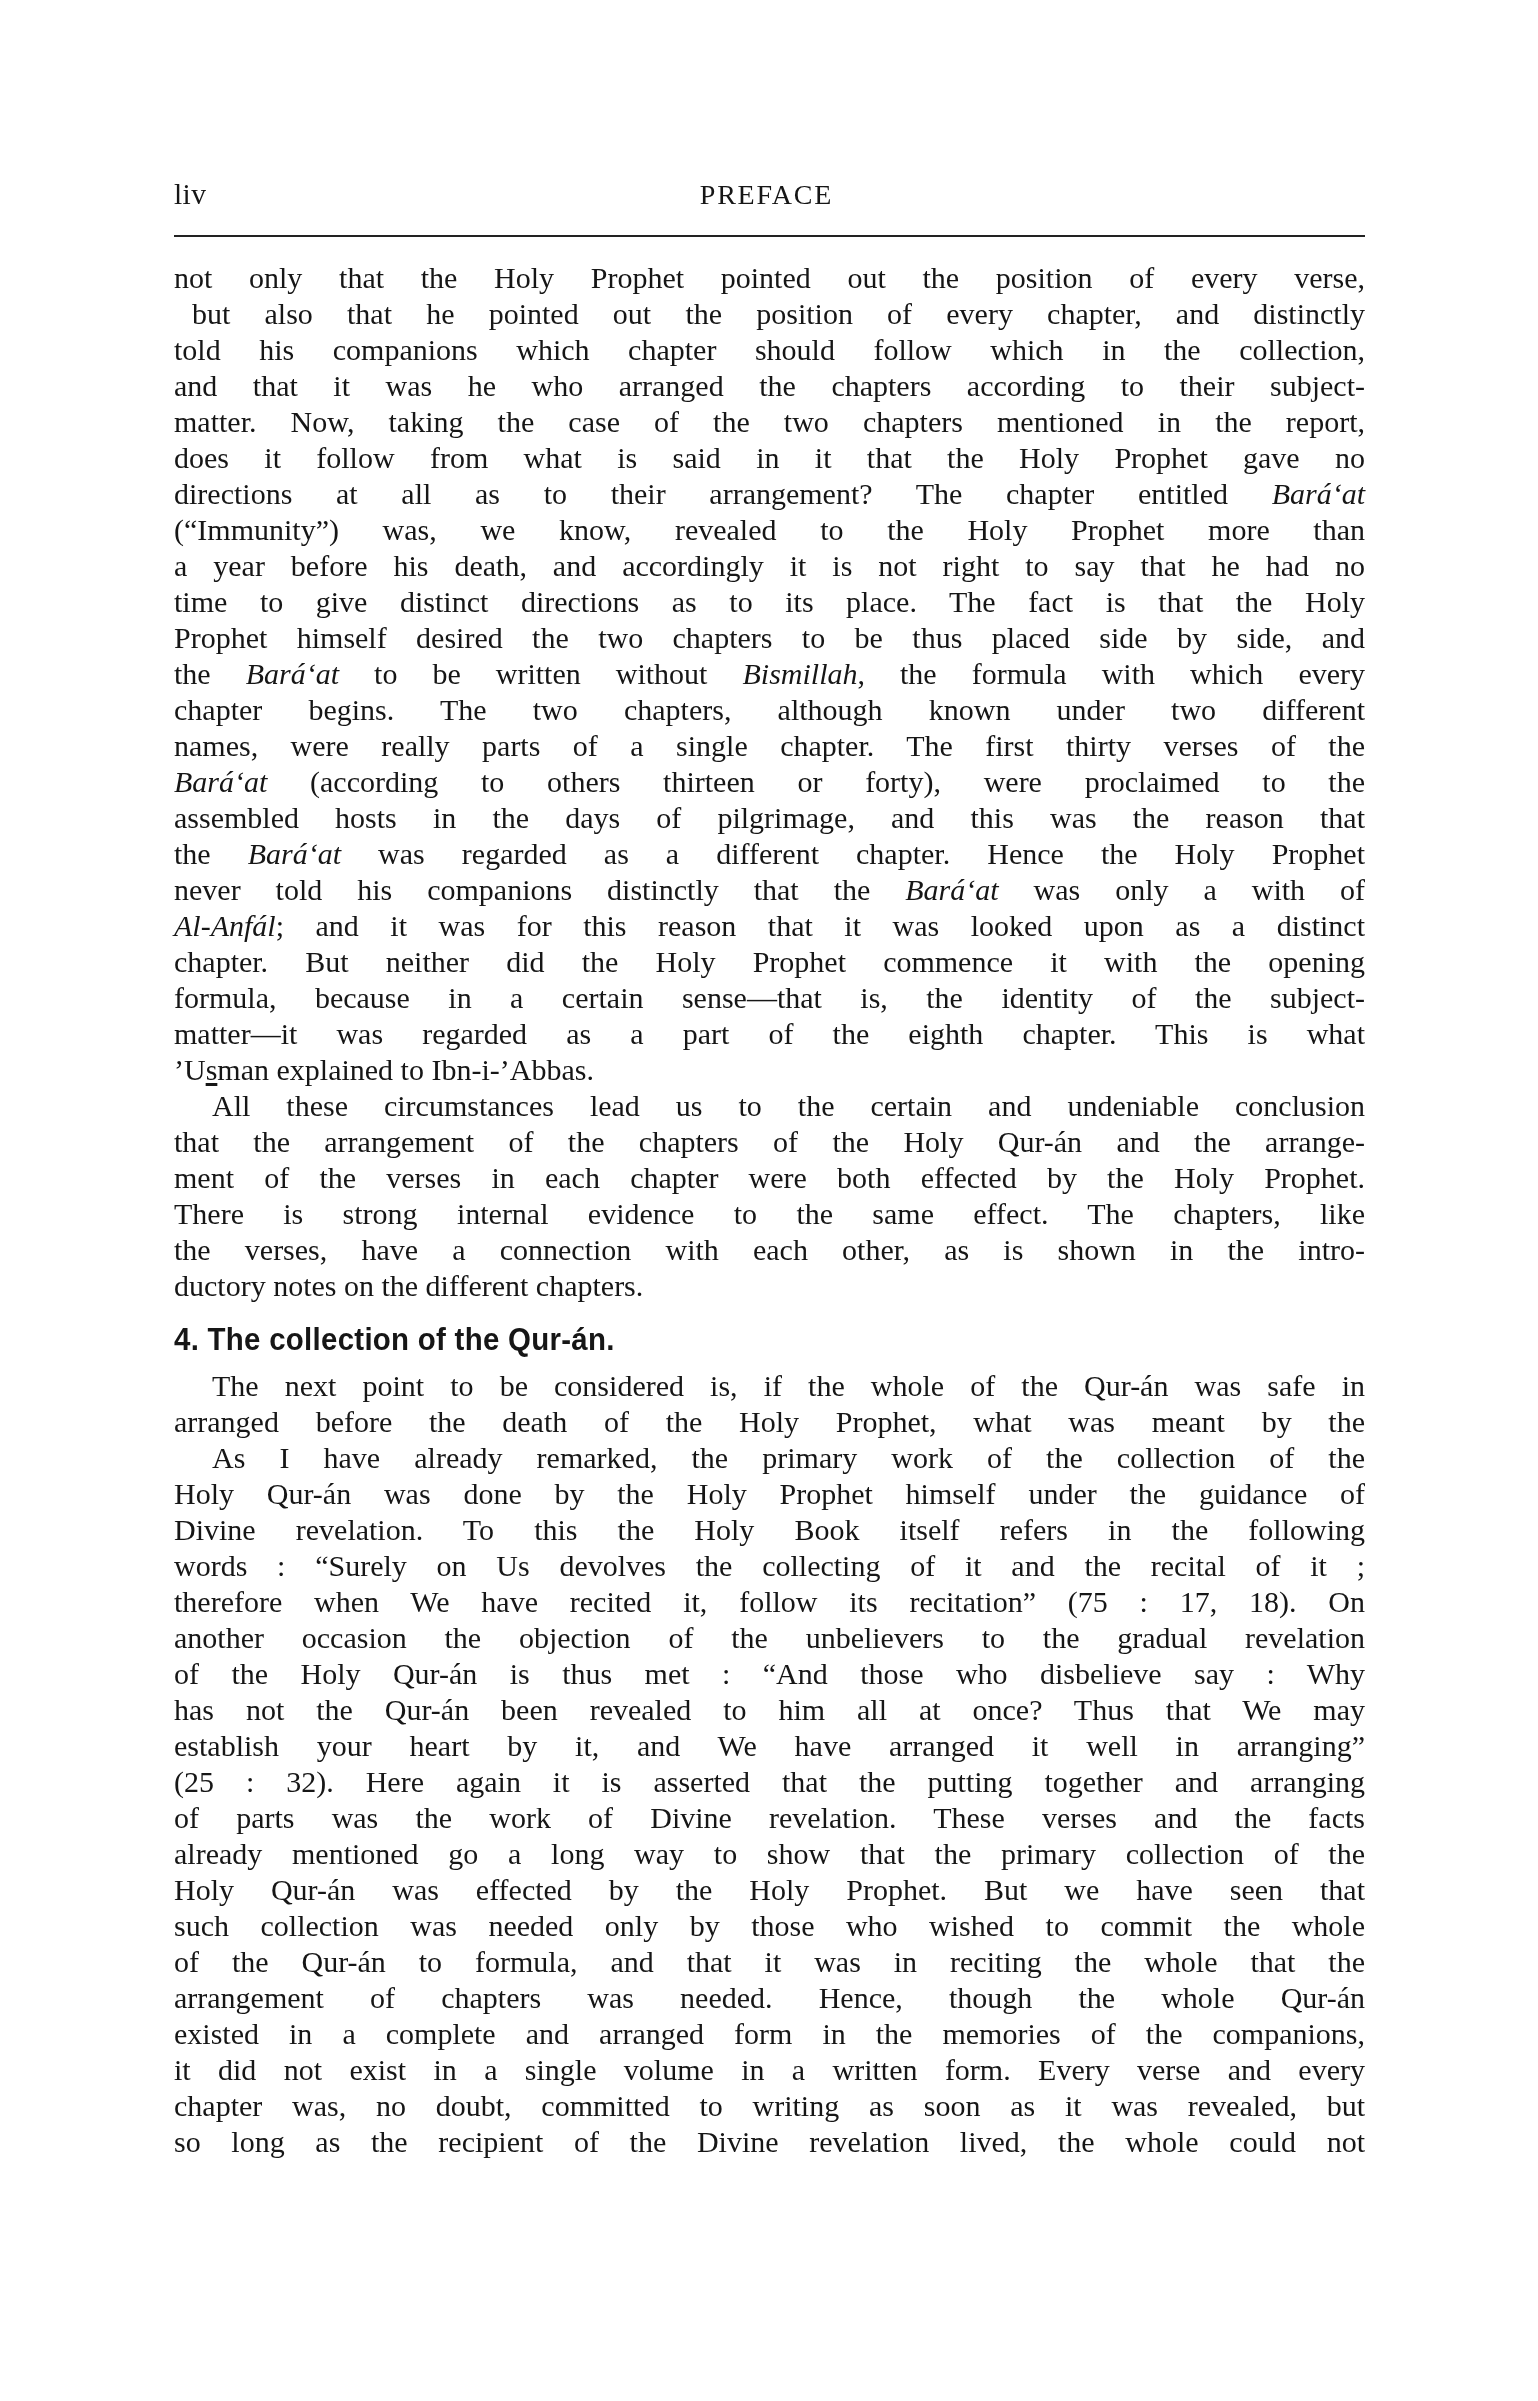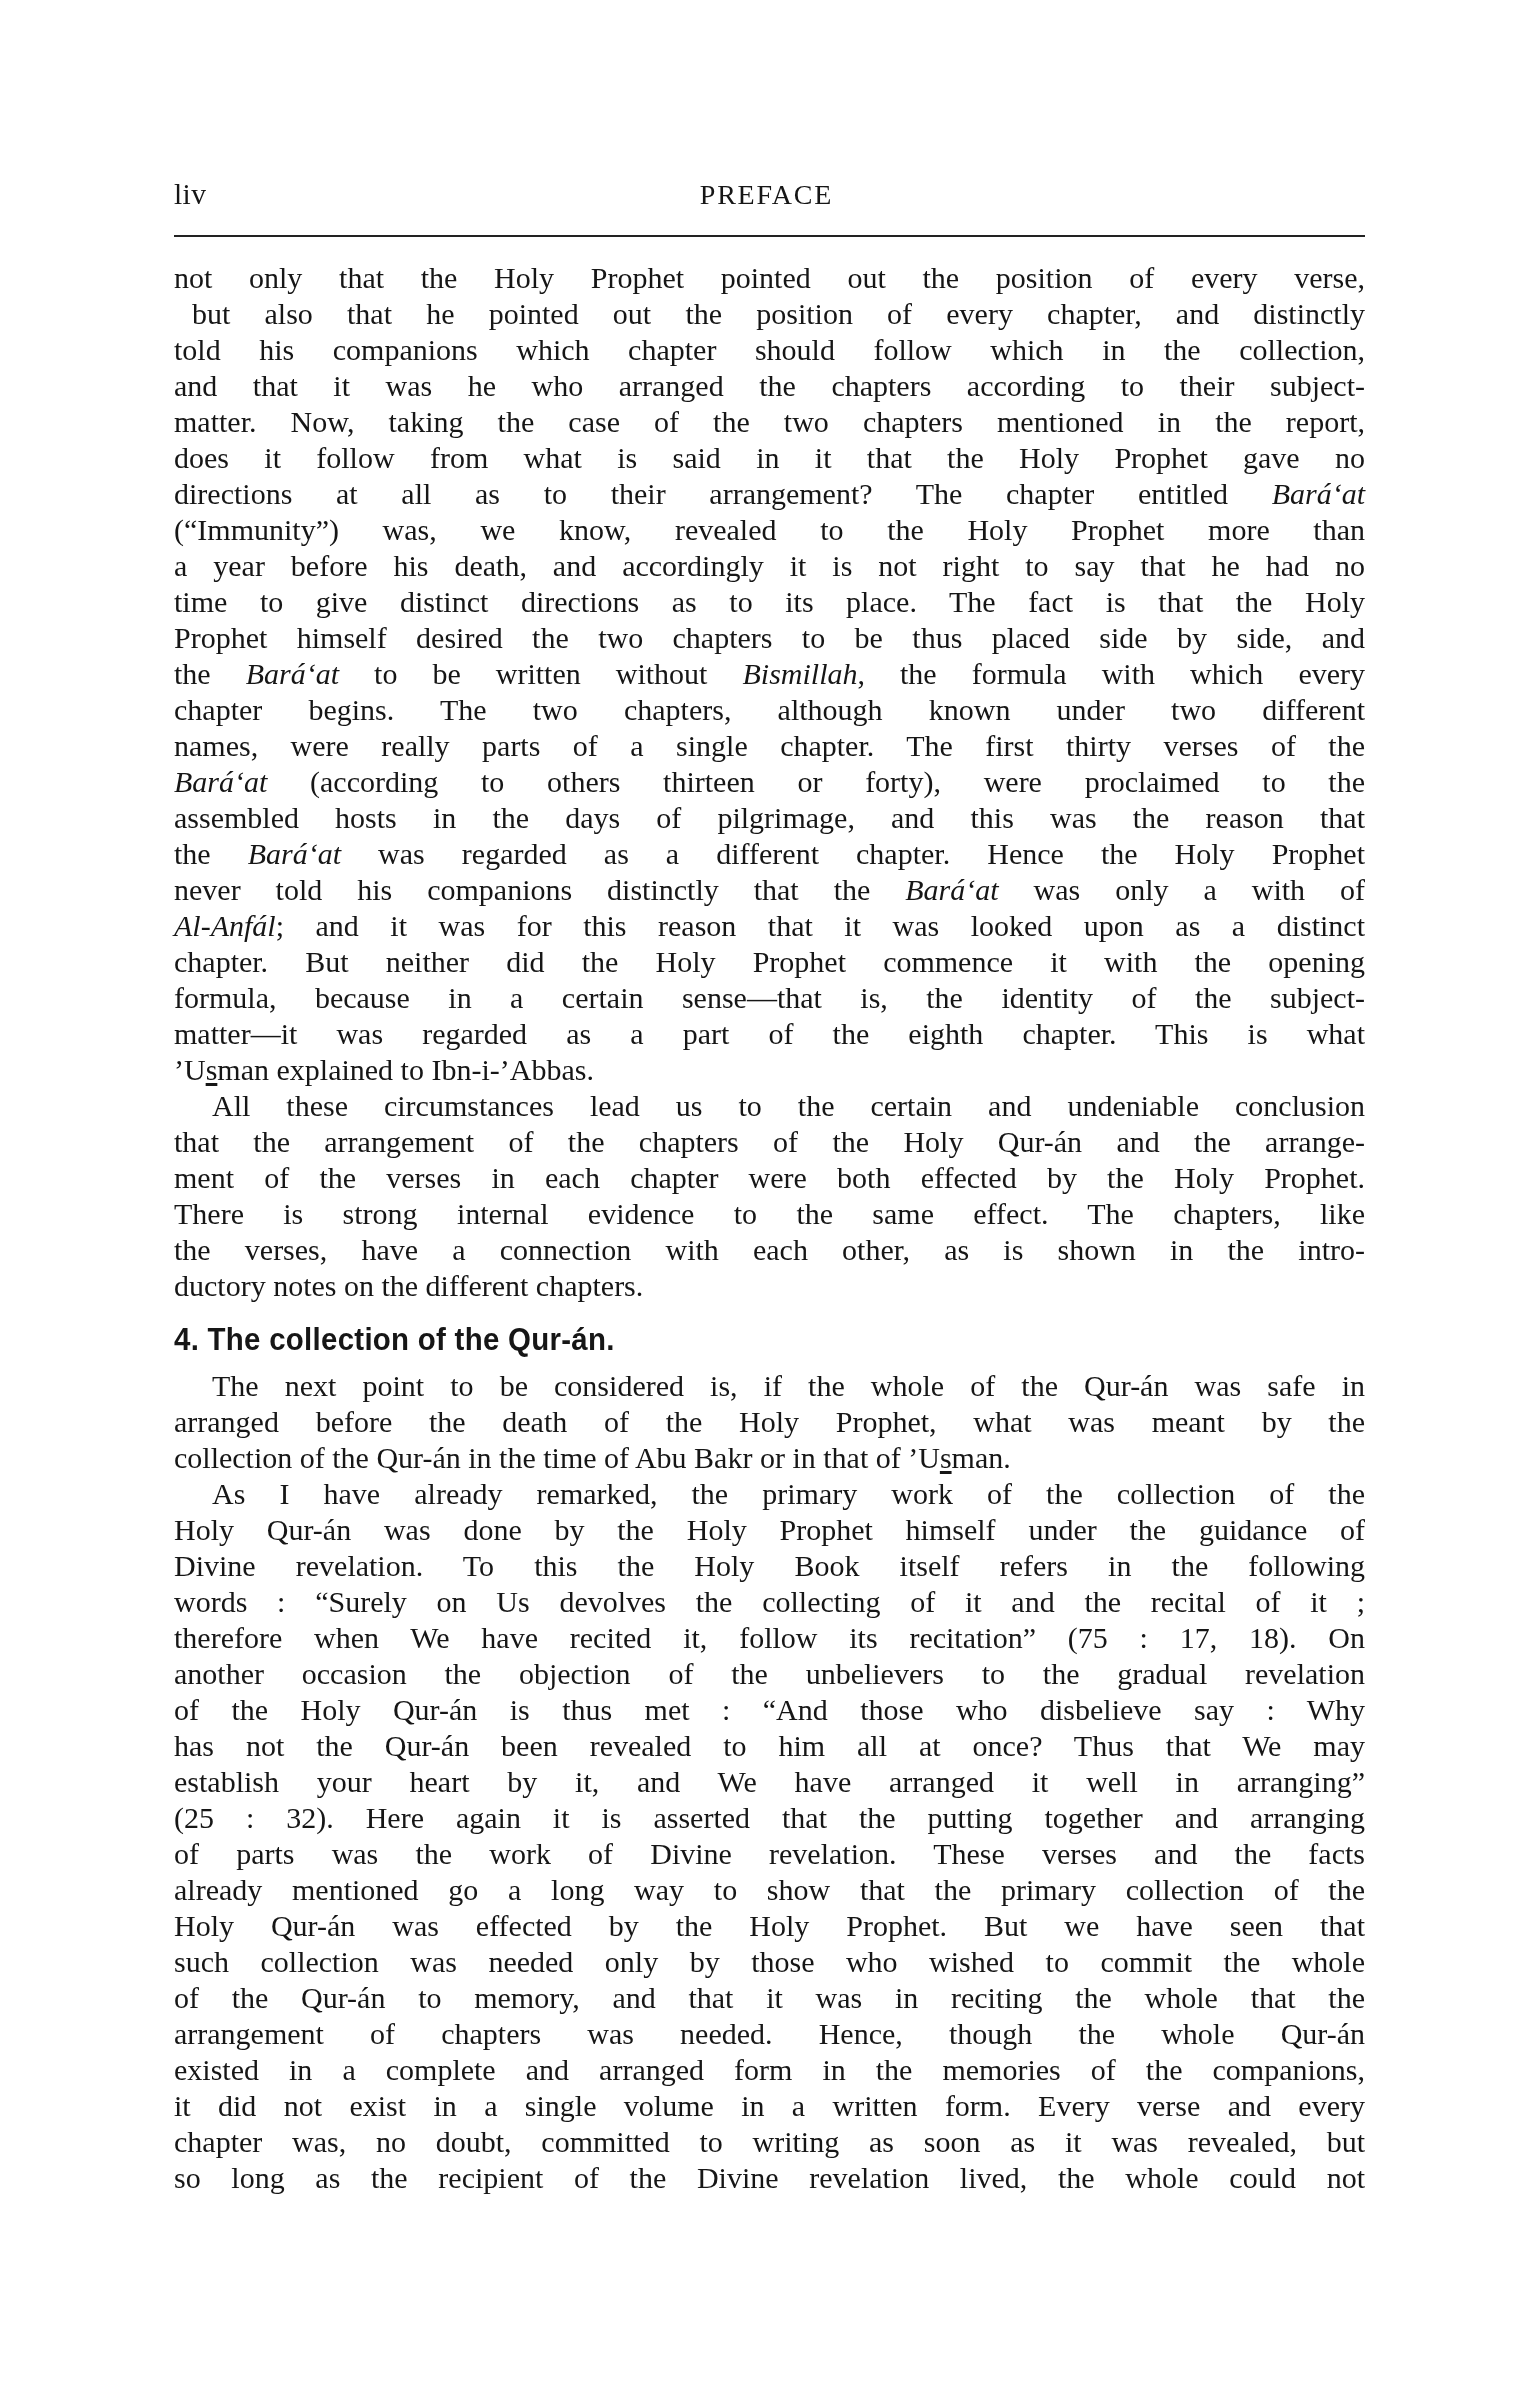--- a/index.html
+++ b/index.html
@@ -131,35 +131,34 @@
   </div>
 
 <div class="section-heading">
   <span>4.</span>
   <span>The collection of the Qur-án.</span>
 </div>
 
 <div class="text-block block-b">
     <div class="line indent" style="white-space: normal;"><span>The next point to be considered is, if the whole of the Qur-án was safe in</span></div>
     <div class="line" style="white-space: normal;"><span>arranged before the death of the Holy Prophet, what was meant by the</span></div>
-    <div class="line last" style="white-space: normal;"><span>collection of the Qur-án in the time of Abu Bakr or in that of ’U</span><span class="u-dot">s</span><span>man.</span></div>
     <div class="line indent" style="white-space: normal;"><span>As I have already remarked, the primary work of the collection of the</span></div>
     <div class="line" style="white-space: normal;"><span>Holy Qur-án was done by the Holy Prophet himself under the guidance of</span></div>
     <div class="line" style="white-space: normal;"><span>Divine revelation.  To this the Holy Book itself refers in the following</span></div>
     <div class="line" style="white-space: normal;"><span>words : “Surely on Us devolves the collecting of it and the recital of it ;</span></div>
     <div class="line" style="white-space: normal;"><span>therefore when We have recited it, follow its recitation” (75 : 17, 18).  On</span></div>
     <div class="line" style="white-space: normal;"><span>another occasion the objection of the unbelievers to the gradual revelation</span></div>
     <div class="line" style="white-space: normal;"><span>of the Holy Qur-án is thus met : “And those who disbelieve say : Why</span></div>
     <div class="line" style="white-space: normal;"><span>has not the Qur-án been revealed to him all at once?  Thus that We may</span></div>
     <div class="line" style="white-space: normal;"><span>establish your heart by it, and We have arranged it well in arranging”</span></div>
     <div class="line" style="white-space: normal;"><span>(25 : 32).  Here again it is asserted that the putting together and arranging</span></div>
     <div class="line" style="white-space: normal;"><span>of parts was the work of Divine revelation.  These verses and the facts</span></div>
     <div class="line" style="white-space: normal;"><span>already mentioned go a long way to show that the primary collection of the</span></div>
     <div class="line" style="white-space: normal;"><span>Holy Qur-án was effected by the Holy Prophet.  But we have seen that</span></div>
     <div class="line" style="white-space: normal;"><span>such collection was needed only by those who wished to commit the whole</span></div>
-    <div class="line" style="white-space: normal;"><span>of the Qur-án to memory, and that it was in reciting the whole that the</span></div>
+    <div class="line" style="white-space: normal;"><span>of the Qur-án to formula, and that it was in reciting the whole that the</span></div>
     <div class="line" style="white-space: normal;"><span>arrangement of chapters was needed.  Hence, though the whole Qur-án</span></div>
     <div class="line" style="white-space: normal;"><span>existed in a complete and arranged form in the memories of the companions,</span></div>
     <div class="line" style="white-space: normal;"><span>it did not exist in a single volume in a written form.  Every verse and every</span></div>
     <div class="line" style="white-space: normal;"><span>chapter was, no doubt, committed to writing as soon as it was revealed, but</span></div>
     <div class="line" style="white-space: normal;"><span>so long as the recipient of the Divine revelation lived, the whole could not</span></div>
   </div>
 
 
 </body></html>

